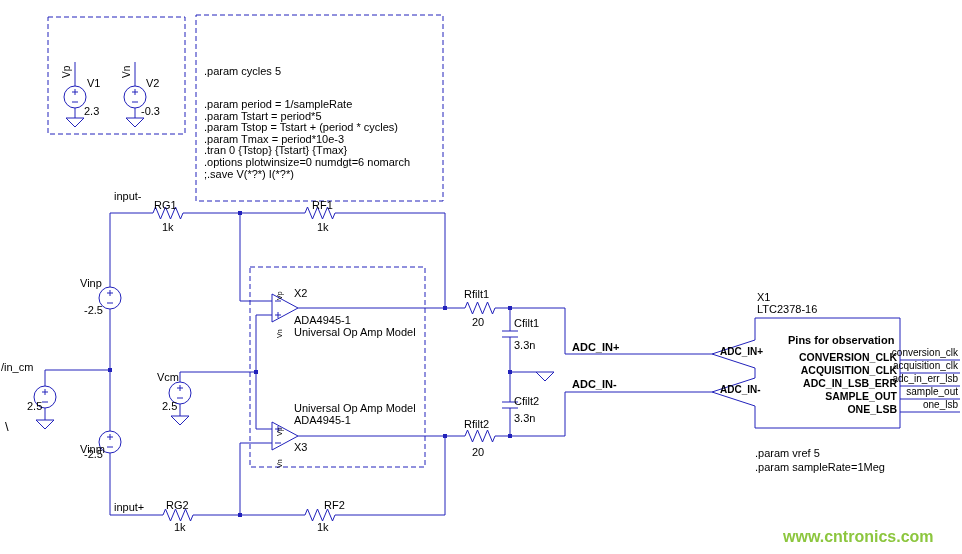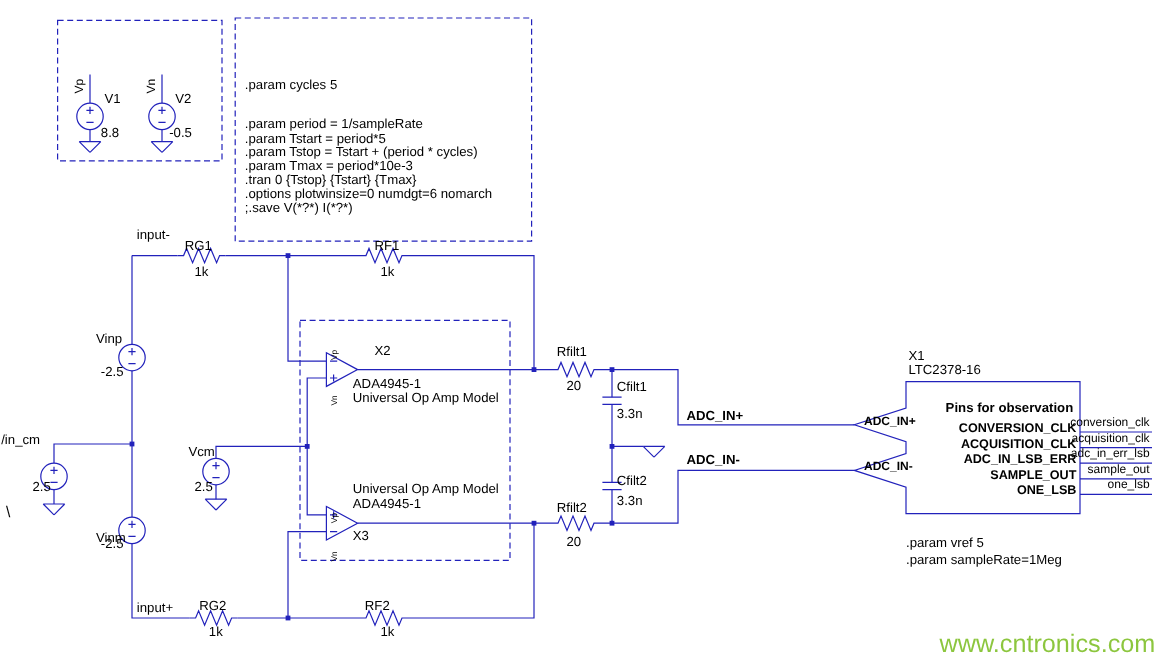--- a/index.html
+++ b/index.html
@@ -7,21 +7,21 @@
          font-family:"Liberation Sans",sans-serif;overflow:hidden;}
   svg.canvas{position:absolute;left:0;top:0;}
   .lbl{position:absolute;font-size:11px;line-height:11px;color:#000;white-space:nowrap;}
   .small{font-size:10px;line-height:10px;}
   .mid{font-size:10.5px;line-height:10.5px;}
   .tiny{font-size:7px;line-height:7px;}
   .rot{transform:rotate(-90deg);transform-origin:0 0;}
   .multiline{white-space:pre-line;line-height:11.6px;}
   .right{text-align:right;}
   .bold{font-weight:bold;}
-  .wm{color:#8cc63e;font-size:21px;line-height:17px;font-weight:normal;}
+  .wm{color:#8cc63e;font-size:16px;line-height:17px;font-weight:bold;}
   .bs{font-size:13px;}
 </style>
 </head>
 <body>
 
 <div class="stage">
 
   <svg class="canvas" width="962" height="554" viewBox="0 0 962 554" stroke="#2222bb" fill="none" stroke-width="1">
 
     <g stroke-dasharray="5,3">
@@ -105,23 +105,23 @@
       <path d="M272,422 L272,450 L298,436 Z"></path>
       <path d="M275,429 H281 M278,426 V432 M275,443 H281"></path>
     </g>
 
     <g>
       <path d="M755,318 L900,318 L900,428 L755,428 L755,406 L712,392 L755,378 L755,368 L712,354 L755,340 Z"></path>
     </g>
   </svg>
 
   <div class="lbl" style="left:87px;top:78px">V1</div>
-  <div class="lbl" style="left:84px;top:106px">8.8</div>
+  <div class="lbl" style="left:84px;top:106px">2.3</div>
   <div class="lbl" style="left:146px;top:78px">V2</div>
-  <div class="lbl" style="left:141px;top:106px">-0.5</div>
+  <div class="lbl" style="left:141px;top:106px">-0.3</div>
   <div class="lbl small rot" style="left:62px;top:78px">Vp</div>
   <div class="lbl small rot" style="left:122px;top:78px">Vn</div>
 
   <div class="lbl" style="left:204px;top:66px">.param cycles 5</div>
   <div class="lbl multiline" style="left:204px;top:99px">.param period = 1/sampleRate
 .param Tstart = period*5
 .param Tstop = Tstart + (period * cycles)
 .param Tmax = period*10e-3
 .tran 0 {Tstop} {Tstart} {Tmax}
 .options plotwinsize=0 numdgt=6 nomarch
@@ -138,24 +138,24 @@
   <div class="lbl" style="left:84px;top:449px">-2.5</div>
   <div class="lbl bs" style="left:5px;top:421px">\</div>
   <div class="lbl" style="left:114px;top:502px">input+</div>
 
   <div class="lbl" style="left:154px;top:200px">RG1</div>
   <div class="lbl" style="left:162px;top:222px">1k</div>
   <div class="lbl" style="left:312px;top:200px">RF1</div>
   <div class="lbl" style="left:317px;top:222px">1k</div>
   <div class="lbl" style="left:166px;top:500px">RG2</div>
   <div class="lbl" style="left:174px;top:522px">1k</div>
-  <div class="lbl" style="left:304px;top:500px">RF2</div>
+  <div class="lbl" style="left:324px;top:500px">RF2</div>
   <div class="lbl" style="left:317px;top:522px">1k</div>
 
-  <div class="lbl" style="left:312px;top:288px">X2</div>
+  <div class="lbl" style="left:294px;top:288px">X2</div>
   <div class="lbl" style="left:294px;top:315px">ADA4945-1</div>
   <div class="lbl" style="left:294px;top:327px">Universal Op Amp Model</div>
   <div class="lbl tiny rot" style="left:276px;top:300px">Vp</div>
   <div class="lbl tiny rot" style="left:276px;top:338px">Vn</div>
   <div class="lbl" style="left:294px;top:403px">Universal Op Amp Model</div>
   <div class="lbl" style="left:294px;top:415px">ADA4945-1</div>
   <div class="lbl" style="left:294px;top:442px">X3</div>
   <div class="lbl tiny rot" style="left:276px;top:436px">Vp</div>
   <div class="lbl tiny rot" style="left:276px;top:468px">Vn</div>
 

